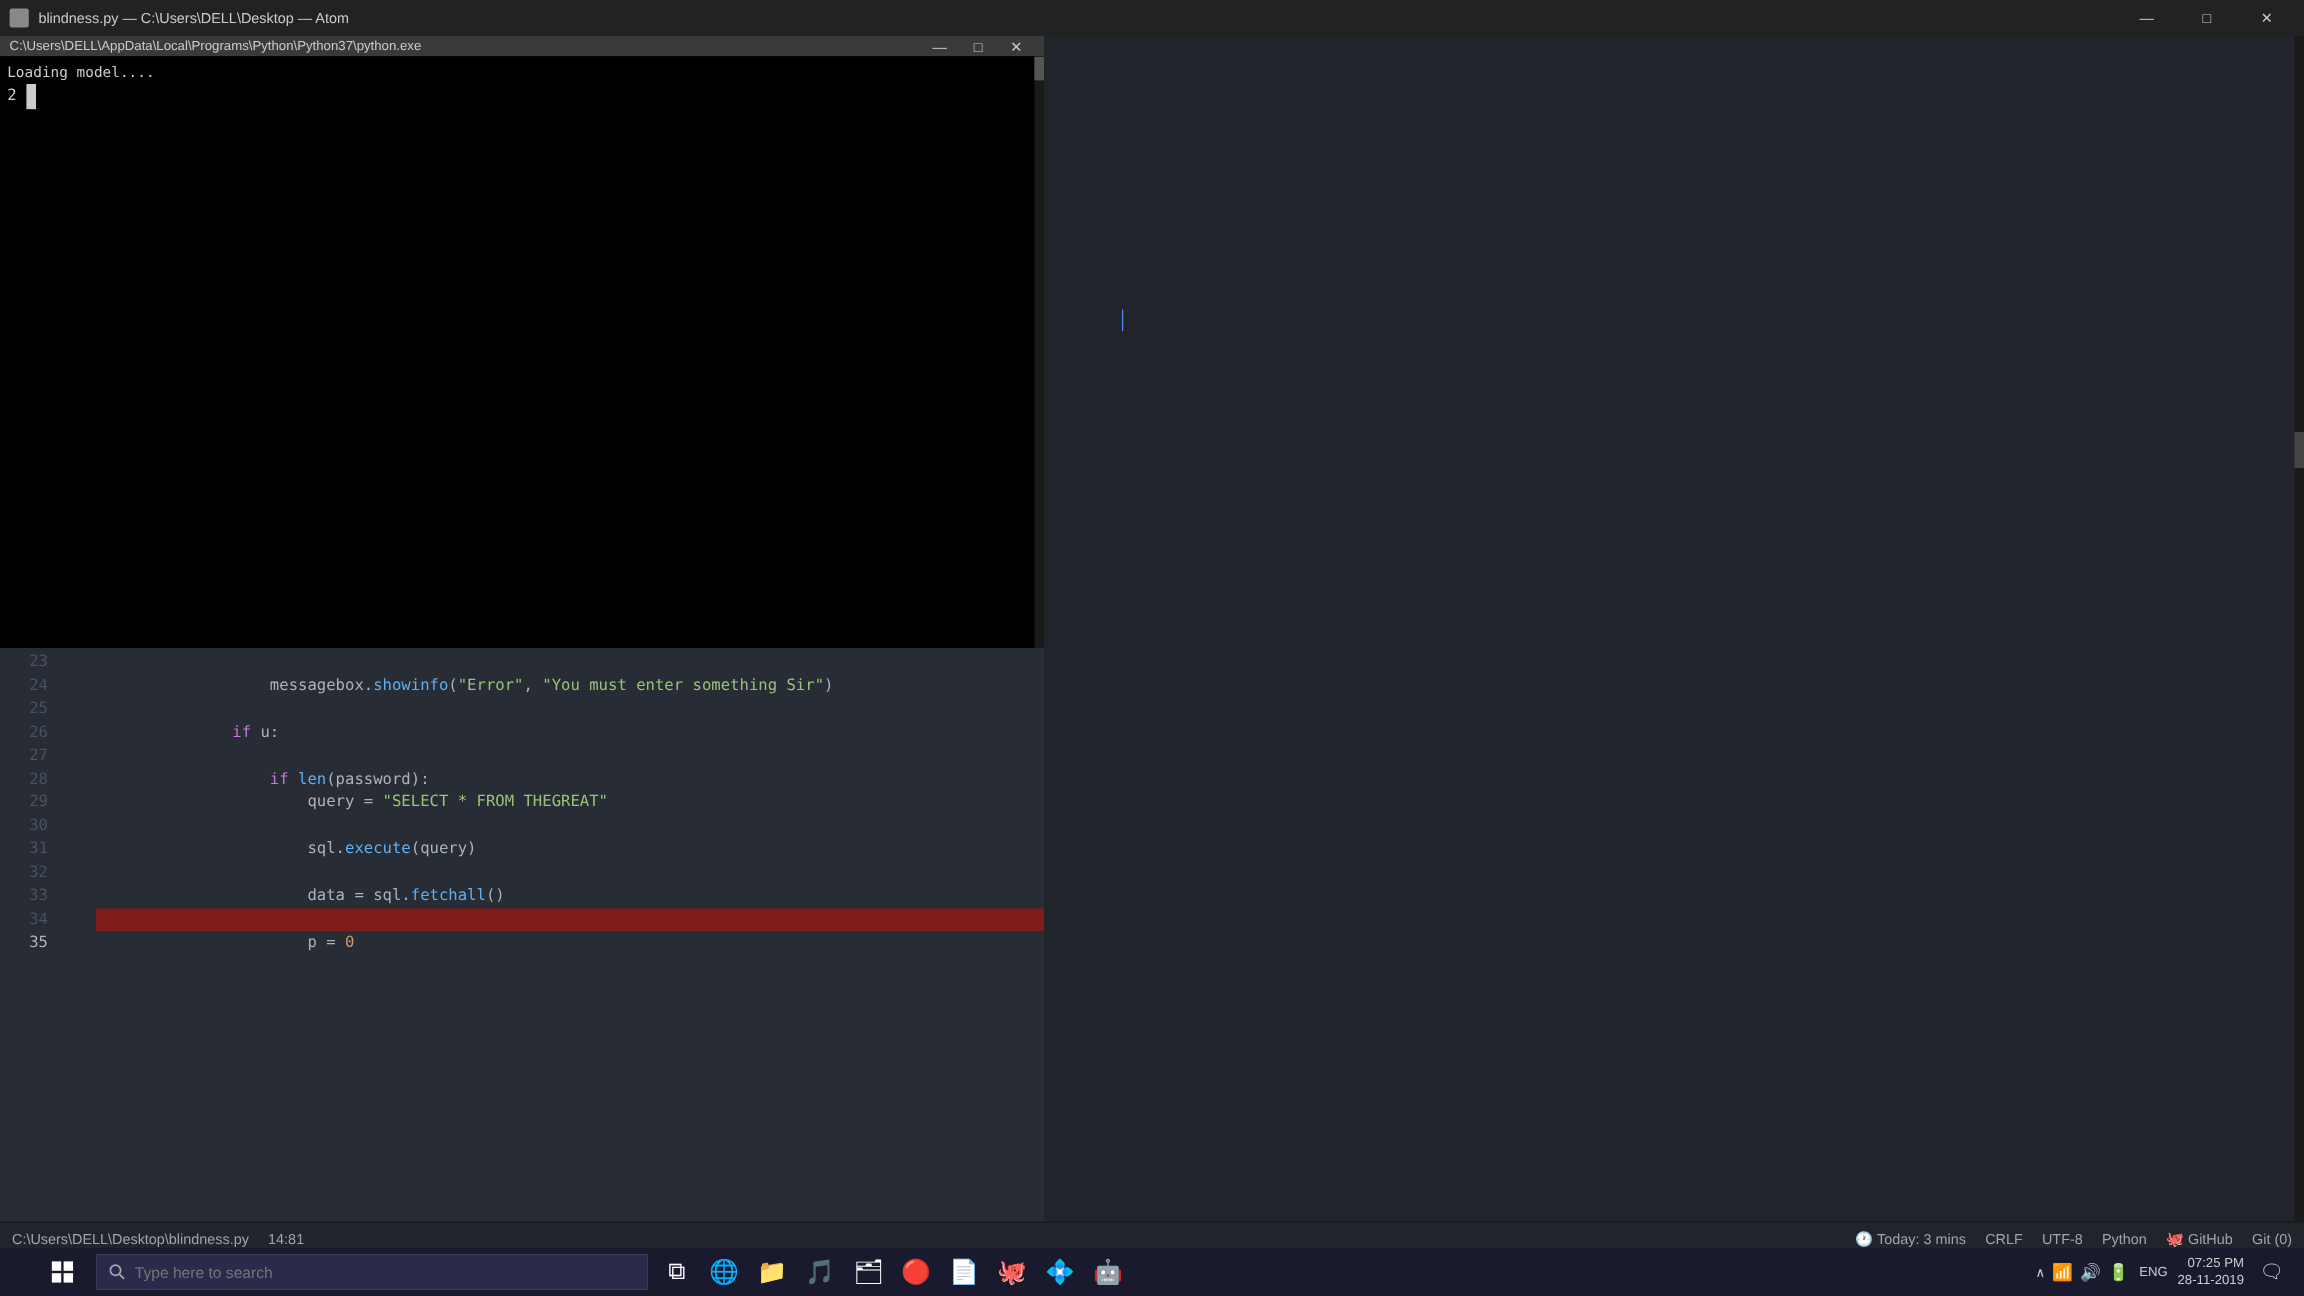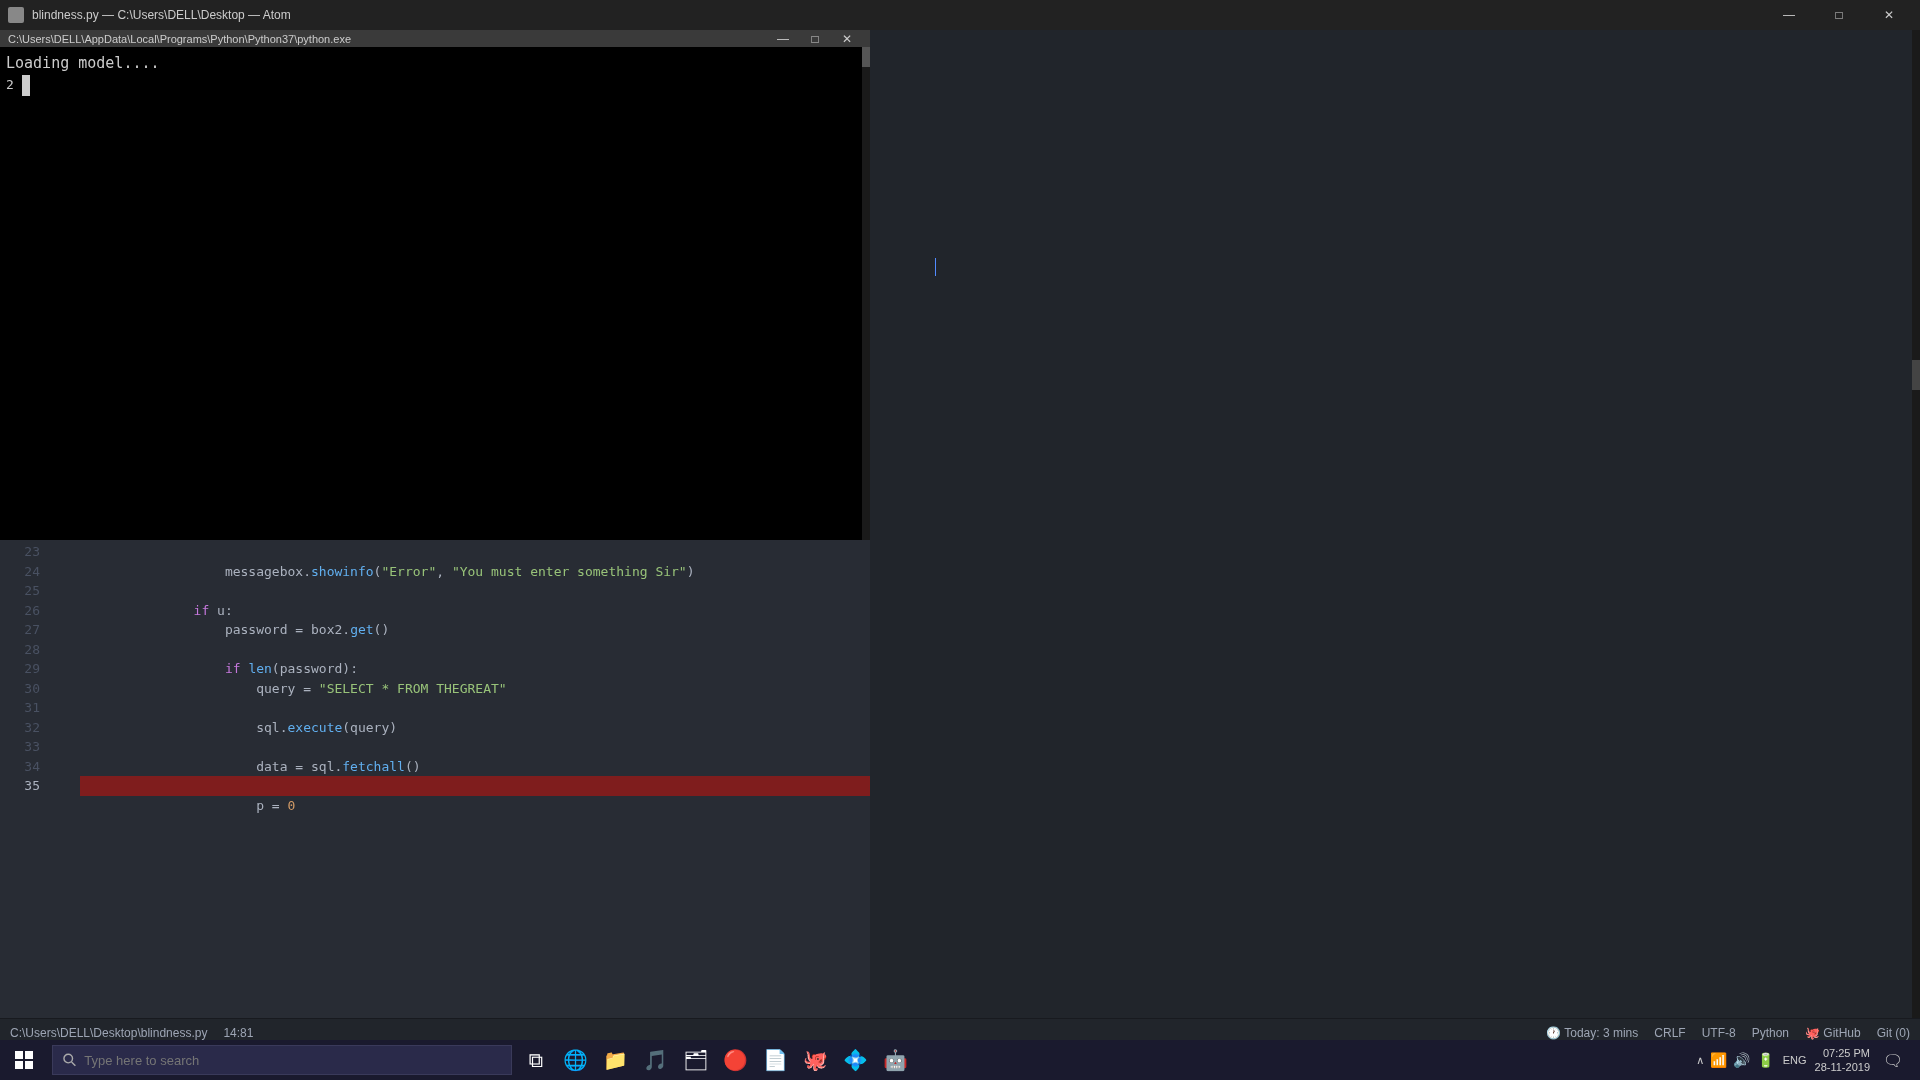--- a/index.html
+++ b/index.html
@@ -249,20 +249,21 @@
     #taskbar {
       position: absolute;
       bottom: 0;
       left: 0;
       right: 0;
       height: 40px;
       background: #1a1a2e;
       display: flex;
       align-items: center;
       justify-content: space-between;
+      padding-left: 28px;
     }
     #taskbar-left {
       display: flex;
       align-items: center;
       gap: 0;
     }
     #start-button {
       width: 48px;
       height: 40px;
       display: flex;
@@ -361,21 +362,21 @@
     <div id="terminal-window">
       <div id="terminal-titlebar">
         <div style="font-size:11px;color:#ccc;">C:\Users\DELL\AppData\Local\Programs\Python\Python37\python.exe</div>
         <div class="term-controls">
           <button class="term-btn">—</button>
           <button class="term-btn">□</button>
           <button class="term-btn">✕</button>
         </div>
       </div>
       <div id="terminal-content">
-        <div style="font-family:Consolas,monospace;font-size:15px;color:#ccc;line-height:1.6;">Loading model....</div>
+        <div style="font-family:Consolas,monospace;font-size:12px;color:#ccc;line-height:1.6;">Loading model....</div>
         <div style="font-family:Consolas,monospace;font-size:13px;color:#ccc;line-height:1.6;">2 <span style="background:#ccc;color:#000;width:8px;display:inline-block;">&nbsp;</span></div>
         <div id="terminal-scrollbar">
           <div id="terminal-scrollbar-thumb"></div>
         </div>
       </div>
     </div>
 
     <div id="code-editor">
       <div id="line-numbers">
         <div>23</div>
@@ -397,23 +398,20 @@
         <div class="code-line">
           &nbsp;&nbsp;&nbsp;&nbsp;&nbsp;&nbsp;&nbsp;&nbsp;<span class="normal">messagebox.</span><span class="fn">showinfo</span><span class="normal">(</span><span class="str">"Error"</span><span class="normal">, </span><span class="str">"You must enter something Sir"</span><span class="normal">)</span>
         </div>
 
         <div class="code-line">&nbsp;</div>
 
         <div class="code-line">
           &nbsp;&nbsp;&nbsp;&nbsp;<span class="kw">if</span> <span class="normal">u:</span>
         </div>
 
-        <div class="code-line">
-          &nbsp;&nbsp;&nbsp;&nbsp;&nbsp;&nbsp;&nbsp;&nbsp;<span class="normal">password = box2.</span><span class="fn">get</span><span class="normal">()</span>
-        </div>
 
         <div class="code-line">&nbsp;</div>
 
         <div class="code-line">
           &nbsp;&nbsp;&nbsp;&nbsp;&nbsp;&nbsp;&nbsp;&nbsp;<span class="kw">if</span> <span class="fn">len</span><span class="normal">(password):</span>
         </div>
 
         <div class="code-line">
           &nbsp;&nbsp;&nbsp;&nbsp;&nbsp;&nbsp;&nbsp;&nbsp;&nbsp;&nbsp;&nbsp;&nbsp;<span class="normal">query = </span><span class="str">"SELECT * FROM THEGREAT"</span>
         </div>

